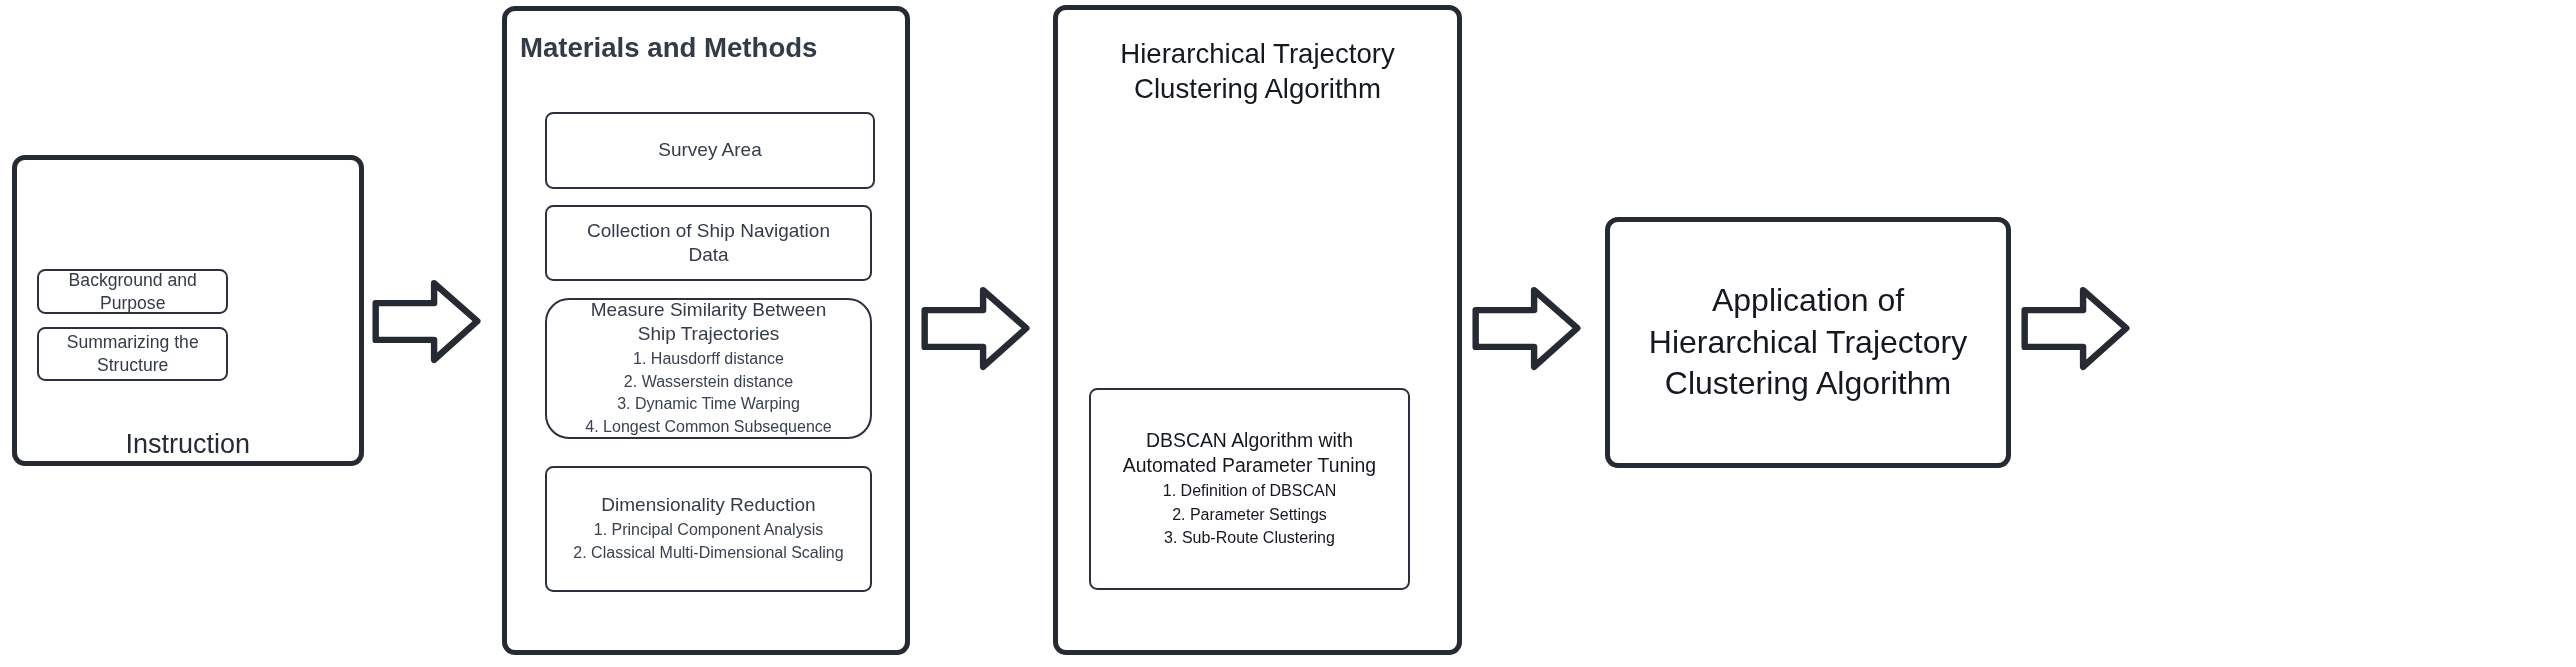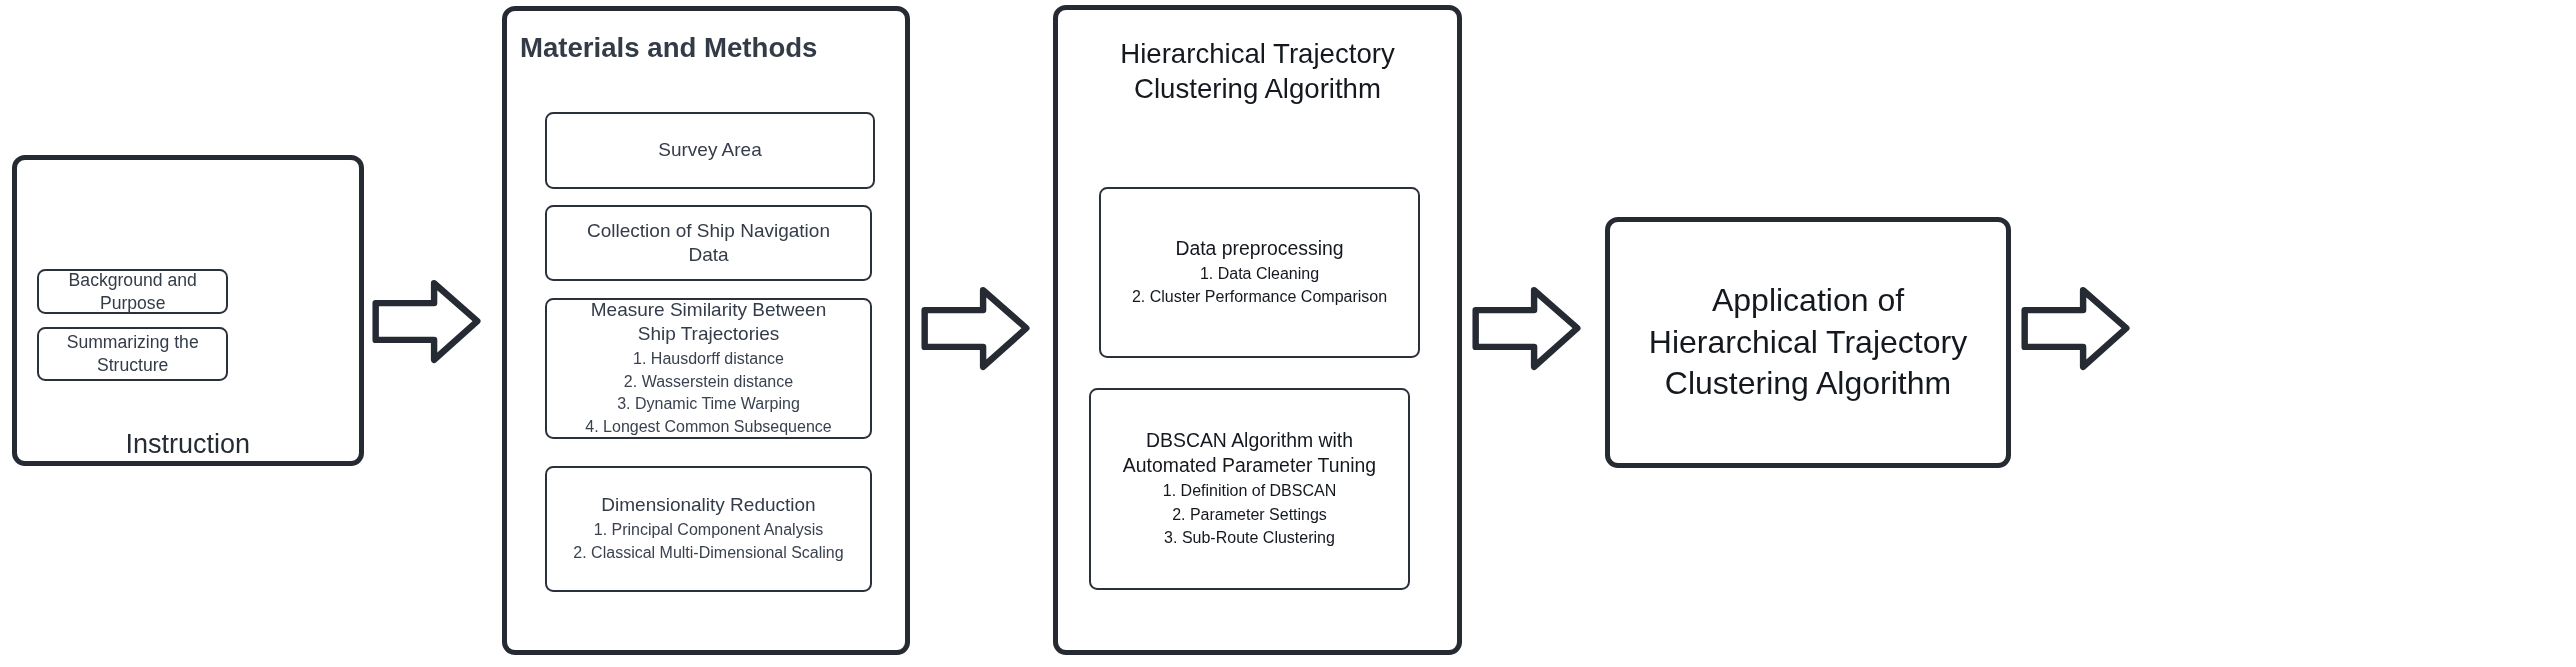--- a/index.html
+++ b/index.html
@@ -139,21 +139,21 @@
 
   
   #sub-background { left: 20.5px; top: 109px; width: 191px; height: 45px; }
   #sub-summarizing { left: 20.5px; top: 167px; width: 191px; height: 54px; }
   #sub-background .sub-title,
   #sub-summarizing .sub-title { font-size: 17.6px; }
 
   
   #sub-survey      { left: 38px; top: 101px;  width: 330px; height: 77px; }
   #sub-collection  { left: 38px; top: 194px;  width: 327px; height: 76px; }
-  #sub-similarity  { left: 38px; top: 287px;  width: 327px; height: 141px; }
+  #sub-similarity  { left: 38px; top: 287px;  width: 327px; height: 141px; border-radius: 24px; }
   #sub-dimension   { left: 38px; top: 455px;  width: 327px; height: 126px; }
 
   
   #sub-preprocessing { left: 41px; top: 177px; width: 321px; height: 171px; }
   #sub-dbscan        { left: 31px; top: 378px; width: 321px; height: 202px; }
 
   
   .arrow {
     position: absolute;
     width: 111px;
@@ -220,25 +220,20 @@
   <div class="arrow" id="arrow-2">
     <svg viewBox="0 0 190 155" xmlns="http://www.w3.org/2000/svg">
       <path d="M8 46 H108 V12 L182 77 L108 143 V109 H8 Z" fill="#ffffff" stroke="#252a33" stroke-width="11" stroke-linejoin="round" stroke-linecap="round"></path>
     </svg>
   </div>
 
   <div class="node" id="stage-algorithm">
     <div class="stage-title" id="title-algorithm">Hierarchical Trajectory
 Clustering Algorithm</div>
 
-    <div class="subnode bold-text" id="sub-preprocessing">
-      <div class="sub-title">Data preprocessing</div>
-      <div class="sub-list">1. Data Cleaning
-2. Cluster Performance Comparison</div>
-    </div>
 
     <div class="subnode bold-text" id="sub-dbscan">
       <div class="sub-title">DBSCAN Algorithm with
 Automated Parameter Tuning</div>
       <div class="sub-list">1.  Definition of DBSCAN
 2. Parameter Settings
 3. Sub-Route Clustering</div>
     </div>
   </div>
 

